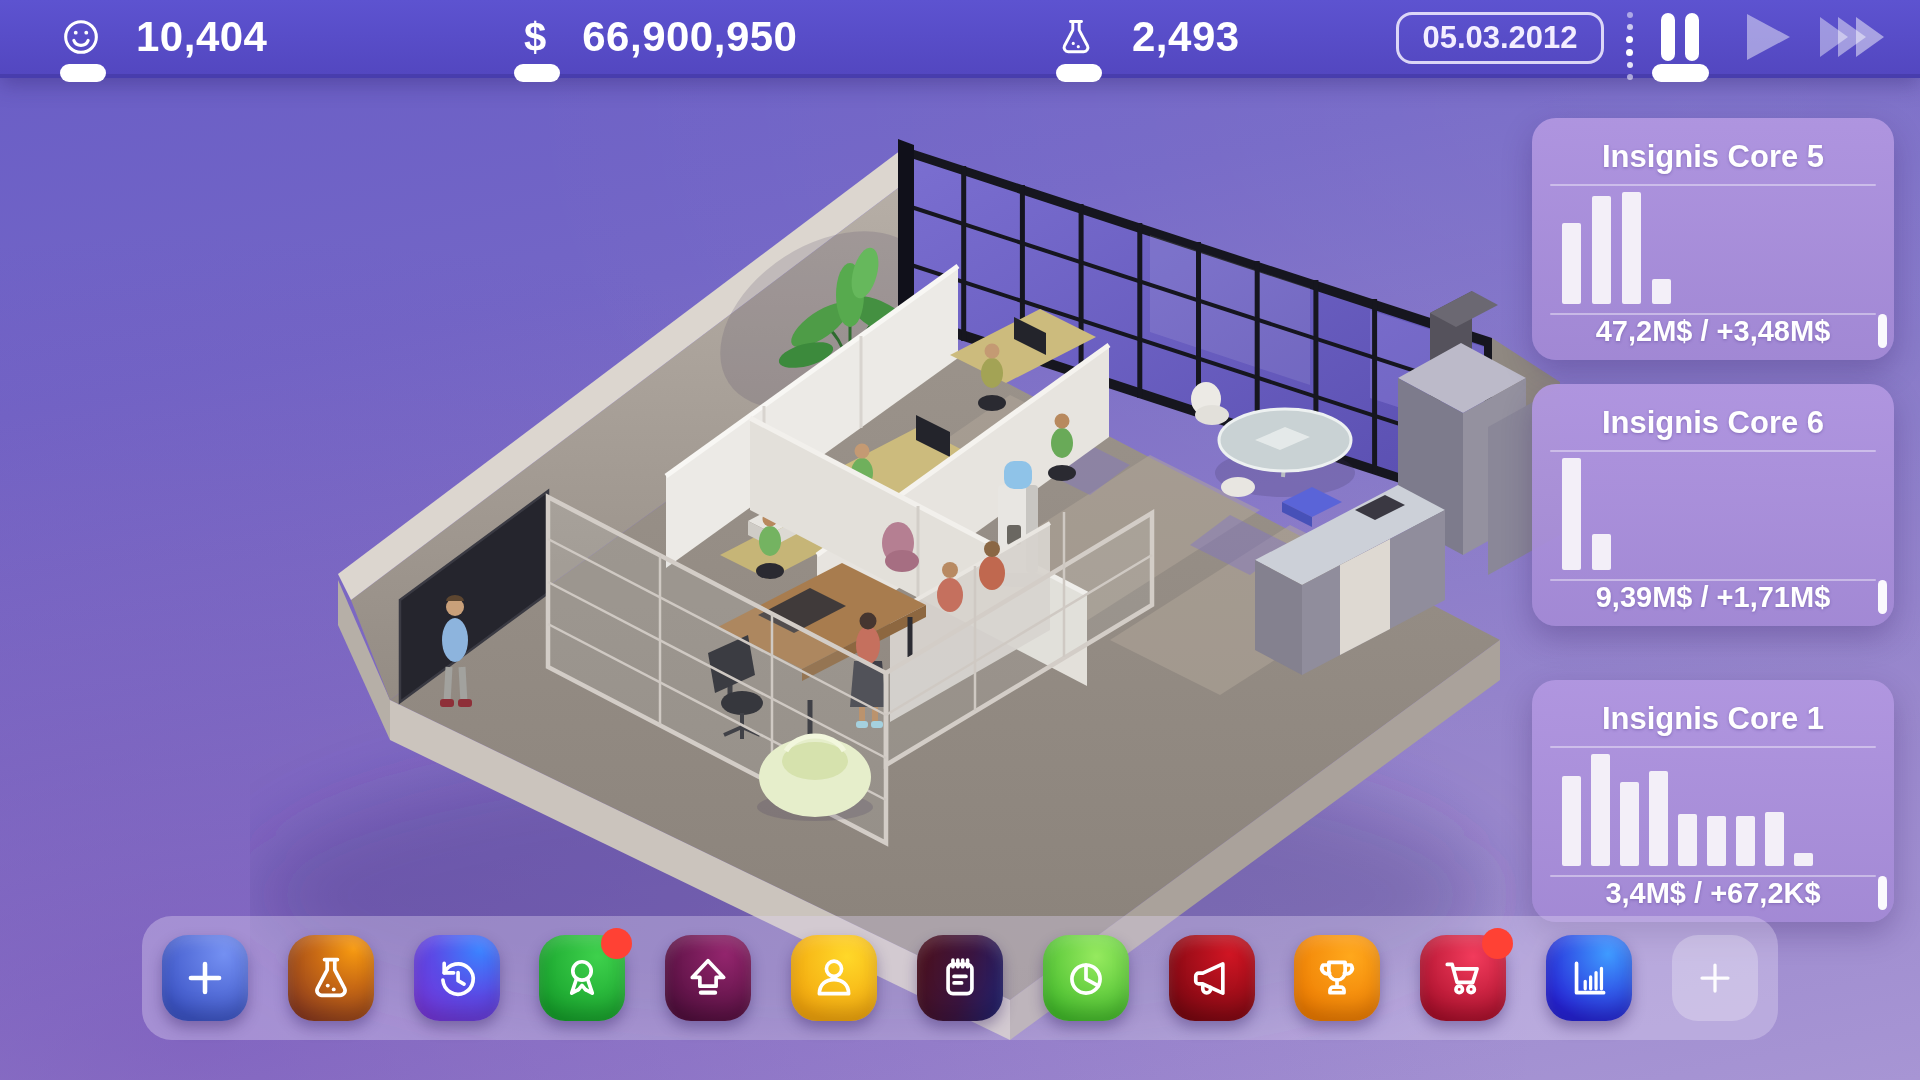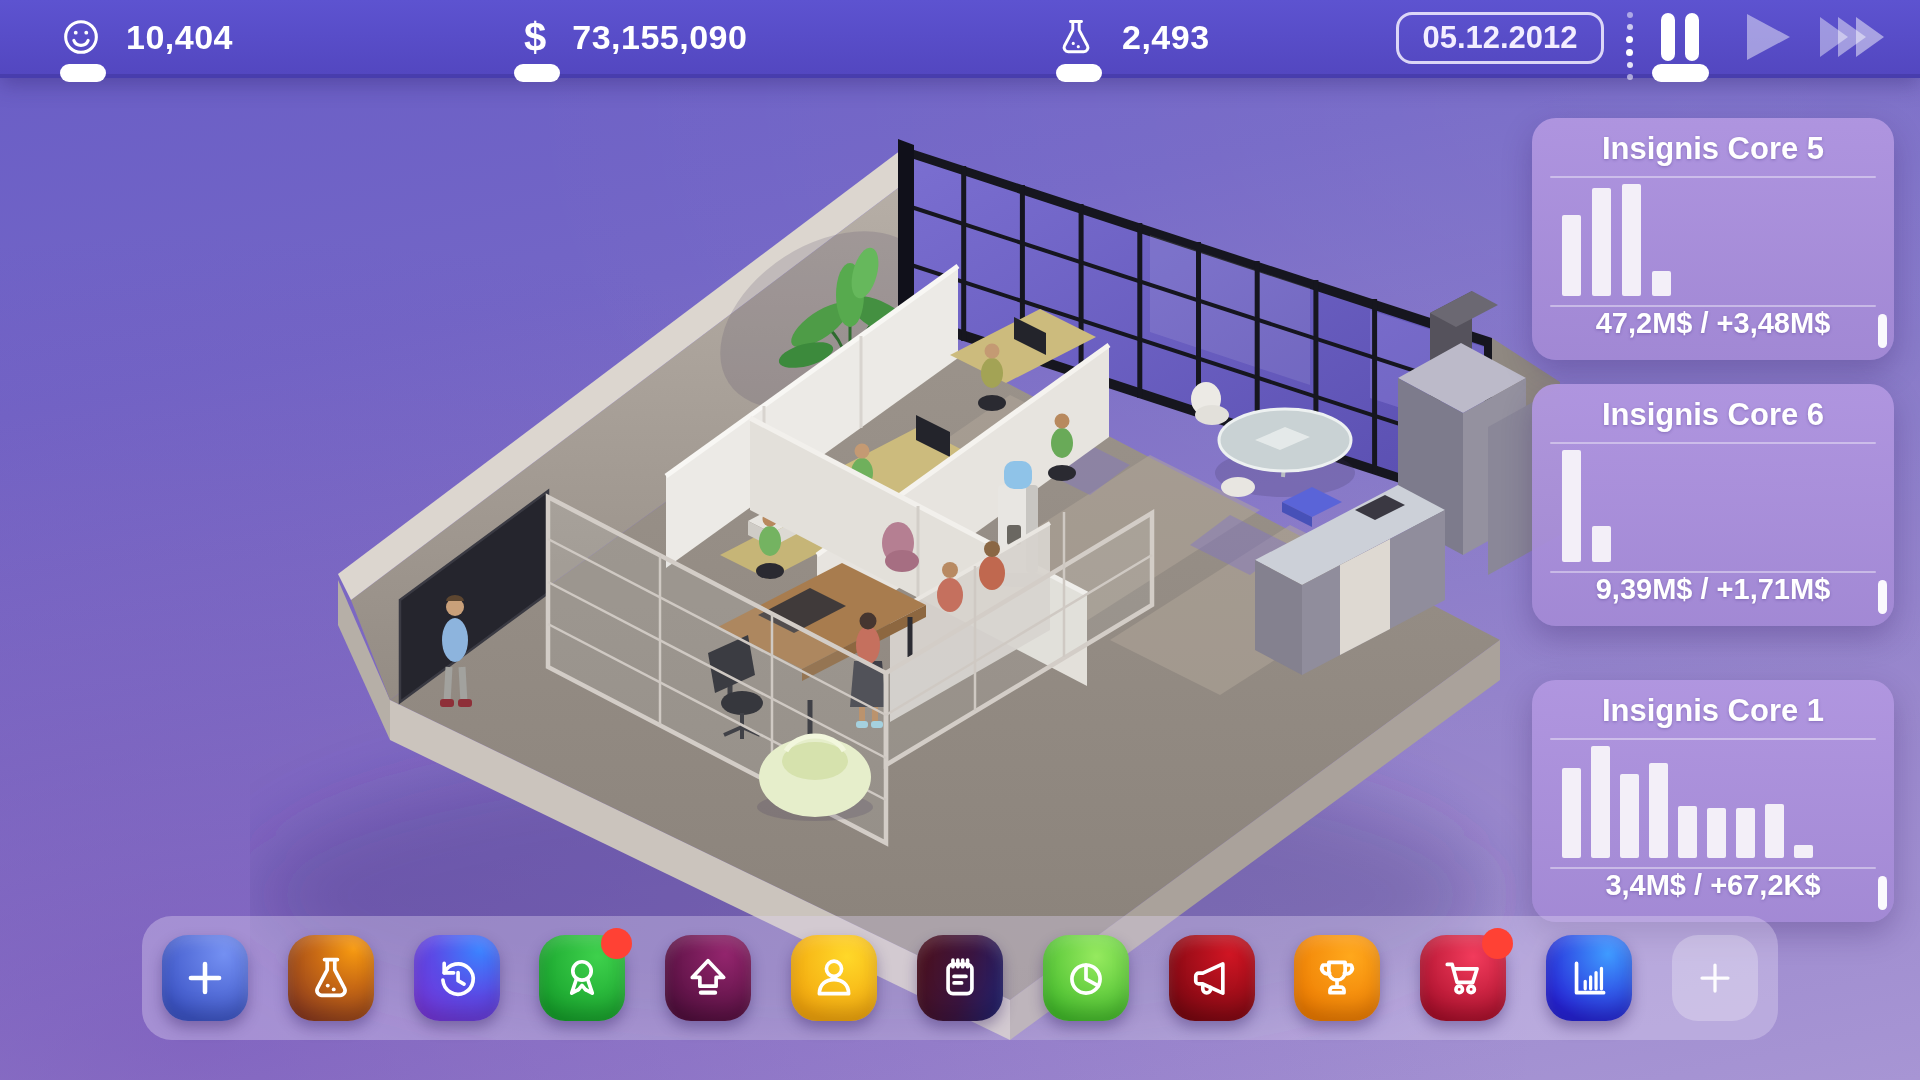--- a/index.html
+++ b/index.html
@@ -9,37 +9,37 @@
   .bg-accent{position:absolute;inset:0;z-index:1;pointer-events:none;
        background:radial-gradient(ellipse at 10% 96%,rgba(104,62,178,.45),rgba(104,62,178,0) 55%),
                   radial-gradient(ellipse at 88% 10%,rgba(255,255,255,.07),rgba(255,255,255,0) 50%);}
 
   
   .topbar{position:absolute;top:0;left:0;width:1920px;height:78px;z-index:50;
           background:linear-gradient(#5d53d0,#5347c0);
           border-bottom:4px solid rgba(46,36,130,.45);box-sizing:border-box;
           box-shadow:0 6px 20px rgba(40,25,100,.35);}
   .stat{position:absolute;top:0;height:74px;display:flex;align-items:center;}
-  .stat .val{font-size:34px;font-weight:700;letter-spacing:.5px;}
+  .stat .val{font-size:42px;font-weight:700;letter-spacing:.5px;margin-left:10px;}
   .dollar{font-size:40px;font-weight:700;line-height:74px;}
   .date-box{position:absolute;left:1396px;top:12px;width:208px;height:52px;
             border:3.5px solid rgba(243,238,255,.85);border-radius:16px;
             display:flex;align-items:center;justify-content:center;
             font-size:31px;font-weight:700;color:#f3eeff;box-sizing:border-box;}
   .speed-dots{position:absolute;left:1626px;top:12px;display:flex;flex-direction:column;gap:6px;align-items:center;}
   .speed-dots i{width:6px;height:6px;border-radius:50%;background:#fff;display:block;}
   .sbtn{position:absolute;top:0;height:74px;display:flex;align-items:center;}
   .tab-ind{position:absolute;top:64px;height:18px;border-radius:9px;background:#fff;z-index:51;}
 
   
   .card{position:absolute;left:1532px;width:362px;height:242px;border-radius:24px;z-index:40;
         background:linear-gradient(180deg,rgba(178,151,225,.93),rgba(163,137,213,.93));
         box-shadow:0 12px 30px rgba(50,25,95,.28);}
   .card-title{text-align:center;font-size:31px;font-weight:700;padding-top:13px;
-              text-shadow:0 1px 3px rgba(60,40,120,.35);}
+              text-shadow:0 1px 3px rgba(60,40,120,.35);margin-top:8px;}
   .card-div{height:2px;background:rgba(255,255,255,.4);margin:9px 18px 0;border-radius:1px;}
   .card-chart{height:112px;margin:0 30px;display:flex;align-items:flex-end;gap:11px;padding-top:6px;}
   .card-chart .bar{width:19px;background:#f3eff8;border-radius:2px;}
   .card-stats{text-align:center;font-size:29px;font-weight:700;
               text-shadow:0 1px 3px rgba(60,40,120,.35);}
   .card-scroll{position:absolute;right:7px;bottom:12px;width:9px;height:34px;border-radius:5px;
                background:rgba(255,255,255,.95);}
 
   
   .toolbar{position:absolute;left:142px;top:916px;width:1636px;height:124px;border-radius:30px;z-index:60;
@@ -313,36 +313,36 @@
       <path d="M16.5 27.5a8 8 0 0 0 15 0"></path>
     </g>
     <circle cx="18.5" cy="19.5" r="2" fill="#fff"></circle>
       <circle cx="29.5" cy="19.5" r="2" fill="#fff"></circle>
   </svg>
   <span class="val">10,404</span>
 </div>
 
 <div class="stat" id="stat-money" style="left:524px;gap:26px;z-index:52;">
   <span class="dollar">$</span>
-  <span class="val">73,155,090</span>
+  <span class="val">66,900,950</span>
 </div>
 
 <div class="stat" id="stat-research" style="left:1054px;gap:24px;z-index:52;">
   <svg width="44" height="44" viewBox="0 0 48 48">
     <g stroke="#fff" stroke-width="3.2" fill="none" stroke-linecap="round" stroke-linejoin="round">
       <path d="M18 7h12M20.5 7v9.5L11.5 33.5a4.5 4.5 0 0 0 4.1 6.5h16.8a4.5 4.5 0 0 0 4.1-6.5L27.5 16.5V7"></path>
     </g>
     <circle cx="21" cy="31" r="1.7" fill="#fff"></circle>
       <circle cx="26.5" cy="34.5" r="1.7" fill="#fff"></circle>
   </svg>
   <span class="val">2,493</span>
 </div>
 
 <div class="date-box" style="z-index:52;">
-  <span>05.12.2012</span>
+  <span>05.03.2012</span>
 </div>
 
 <div class="speed-dots" style="z-index:52;">
   <i style="opacity:.5"></i>
     <i style="opacity:.7"></i>
     <i style="opacity:1;width:7px;height:7px"></i>
   <i style="opacity:1;width:7px;height:7px"></i>
     <i style="opacity:.85"></i>
     <i style="opacity:.55"></i>
 </div>

